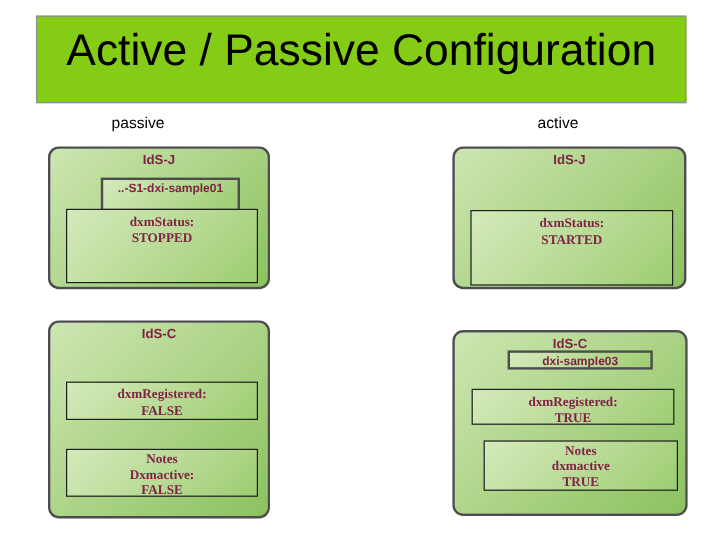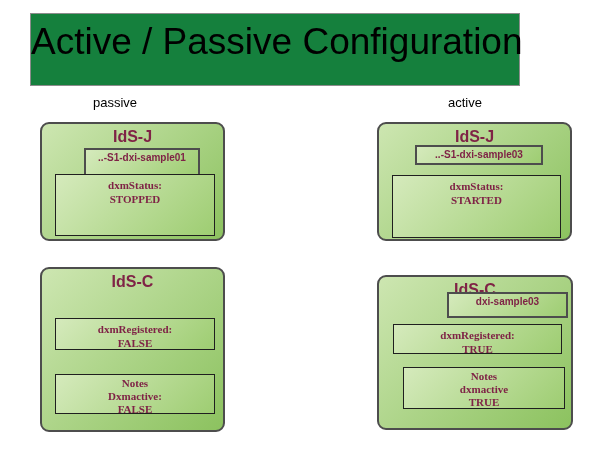--- a/index.html
+++ b/index.html
@@ -1,41 +1,41 @@
 <!DOCTYPE html>
 <html style="--accent-text: #7f2346; --node-fill-light: #cde6b1; --node-fill-dark: #8cc25f; --node-border: #4d4d4d; --inner-border: #1f1f1f; --title-border: #8c8c8c;"><head>
 <meta charset="utf-8">
 <style>
   html,body{margin:0;padding:0;background:#ffffff;}
   .slide{
     position:relative;width:600px;height:450px;background:#fff;overflow:hidden;
     font-family:"Liberation Sans", sans-serif;
   }
   .title-box{
-    position:absolute;left:30px;top:13px;width:490px;height:73px;
-    border:1px solid var(--title-border,#8c8c8c);background:#15803d;
-    display:flex;align-items:center;justify-content:flex-start;
+    position:absolute;left:30px;top:13px;width:542px;height:73px;
+    border:1px solid var(--title-border,#8c8c8c);background:#84cc16;
+    display:flex;align-items:center;justify-content:center;
     padding-bottom:16px;box-sizing:border-box;
   }
   .page-title{font-size:37px;color:#000;white-space:nowrap;}
   .col-label{
     position:absolute;top:95px;width:120px;text-align:center;
     font-size:13px;color:#000;
   }
   #col-label-passive{left:55px;}
   #col-label-active{left:405px;}
   .node{
     position:absolute;border-radius:9px;
     border:2px solid var(--node-border,#4d4d4d);
     background:linear-gradient(135deg,var(--node-fill-light,#cde6b1) 0%,var(--node-fill-dark,#8cc25f) 100%);
     box-sizing:border-box;
   }
   .node-title{
     position:absolute;left:0;right:0;top:4px;text-align:center;
-    font-weight:bold;font-size:16px;color:var(--accent-text,#7f2346);
+    font-weight:bold;font-size:11px;color:var(--accent-text,#7f2346);
   }
   .inner{
     position:absolute;box-sizing:border-box;
     background:linear-gradient(135deg,#d5eabc 0%,#9ecd72 100%);
     display:flex;flex-direction:column;align-items:center;
     color:var(--accent-text,#7f2346);font-weight:bold;text-align:center;
   }
   .sample-box{
     border:2px solid var(--node-border,#4d4d4d);
     font-size:10px;justify-content:flex-start;padding-top:2px;
@@ -53,21 +53,21 @@
   #node-b{left:377px;top:122px;width:195px;height:119px;}
   #node-b .sample-box{left:36px;top:21px;width:128px;height:20px;}
   #node-b .field-box{left:13px;top:51px;width:169px;height:63px;}
   
   #node-c{left:40px;top:267px;width:185px;height:165px;}
   #node-c .sample-box{left:43px;top:17px;width:113px;height:26px;}
   #node-c .reg-box{left:13px;top:49px;width:160px;height:32px;}
   #node-c .notes-box{left:13px;top:105px;width:160px;height:40px;}
   
   #node-d{left:377px;top:275px;width:196px;height:155px;}
-  #node-d .sample-box{left:44px;top:15px;width:121px;height:26px;margin-left:24px;}
+  #node-d .sample-box{left:44px;top:15px;width:121px;height:16px;}
   #node-d .reg-box{left:14px;top:47px;width:169px;height:30px;}
   #node-d .notes-box{left:24px;top:90px;width:162px;height:42px;}
 </style>
 </head>
 <body>
 
 <div class="slide">
 
   <div class="title-box">
     <span class="page-title">Active / Passive Configuration</span>
@@ -82,23 +82,20 @@
       <span>..-S1-dxi-sample01</span>
     </div>
     <div class="inner field-box">
       <div>dxmStatus:</div>
       <div>STOPPED</div>
     </div>
   </div>
 
   <div class="node" id="node-b">
     <div class="node-title">IdS-J</div>
-    <div class="inner sample-box">
-      <span>..-S1-dxi-sample03</span>
-    </div>
     <div class="inner field-box">
       <div>dxmStatus:</div>
       <div>STARTED</div>
     </div>
   </div>
 
   <div class="node" id="node-c">
     <div class="node-title">IdS-C</div>
     <div class="inner field-box reg-box">
       <div>dxmRegistered:</div>

